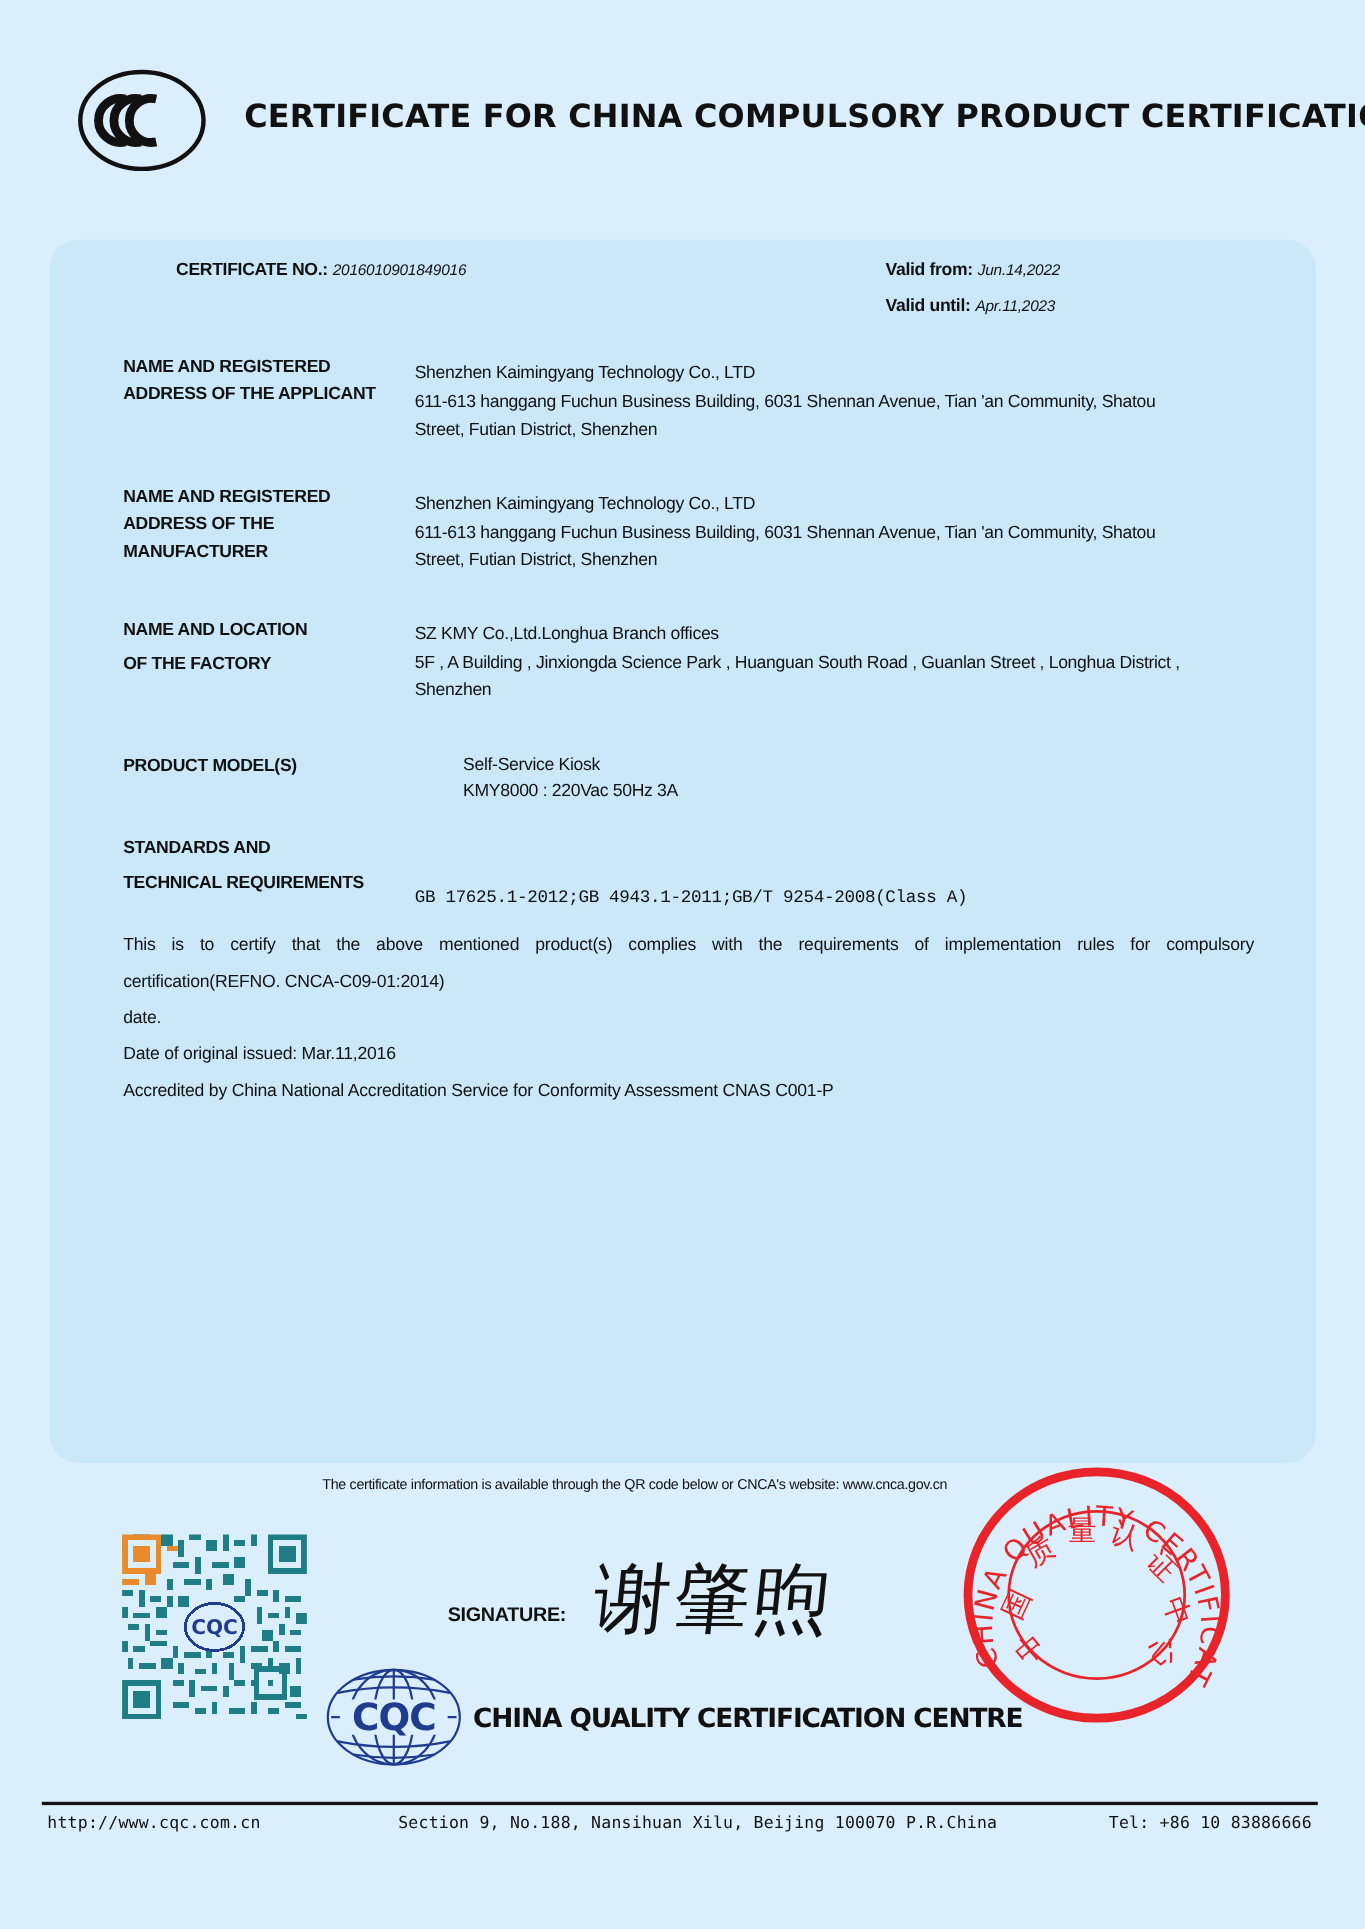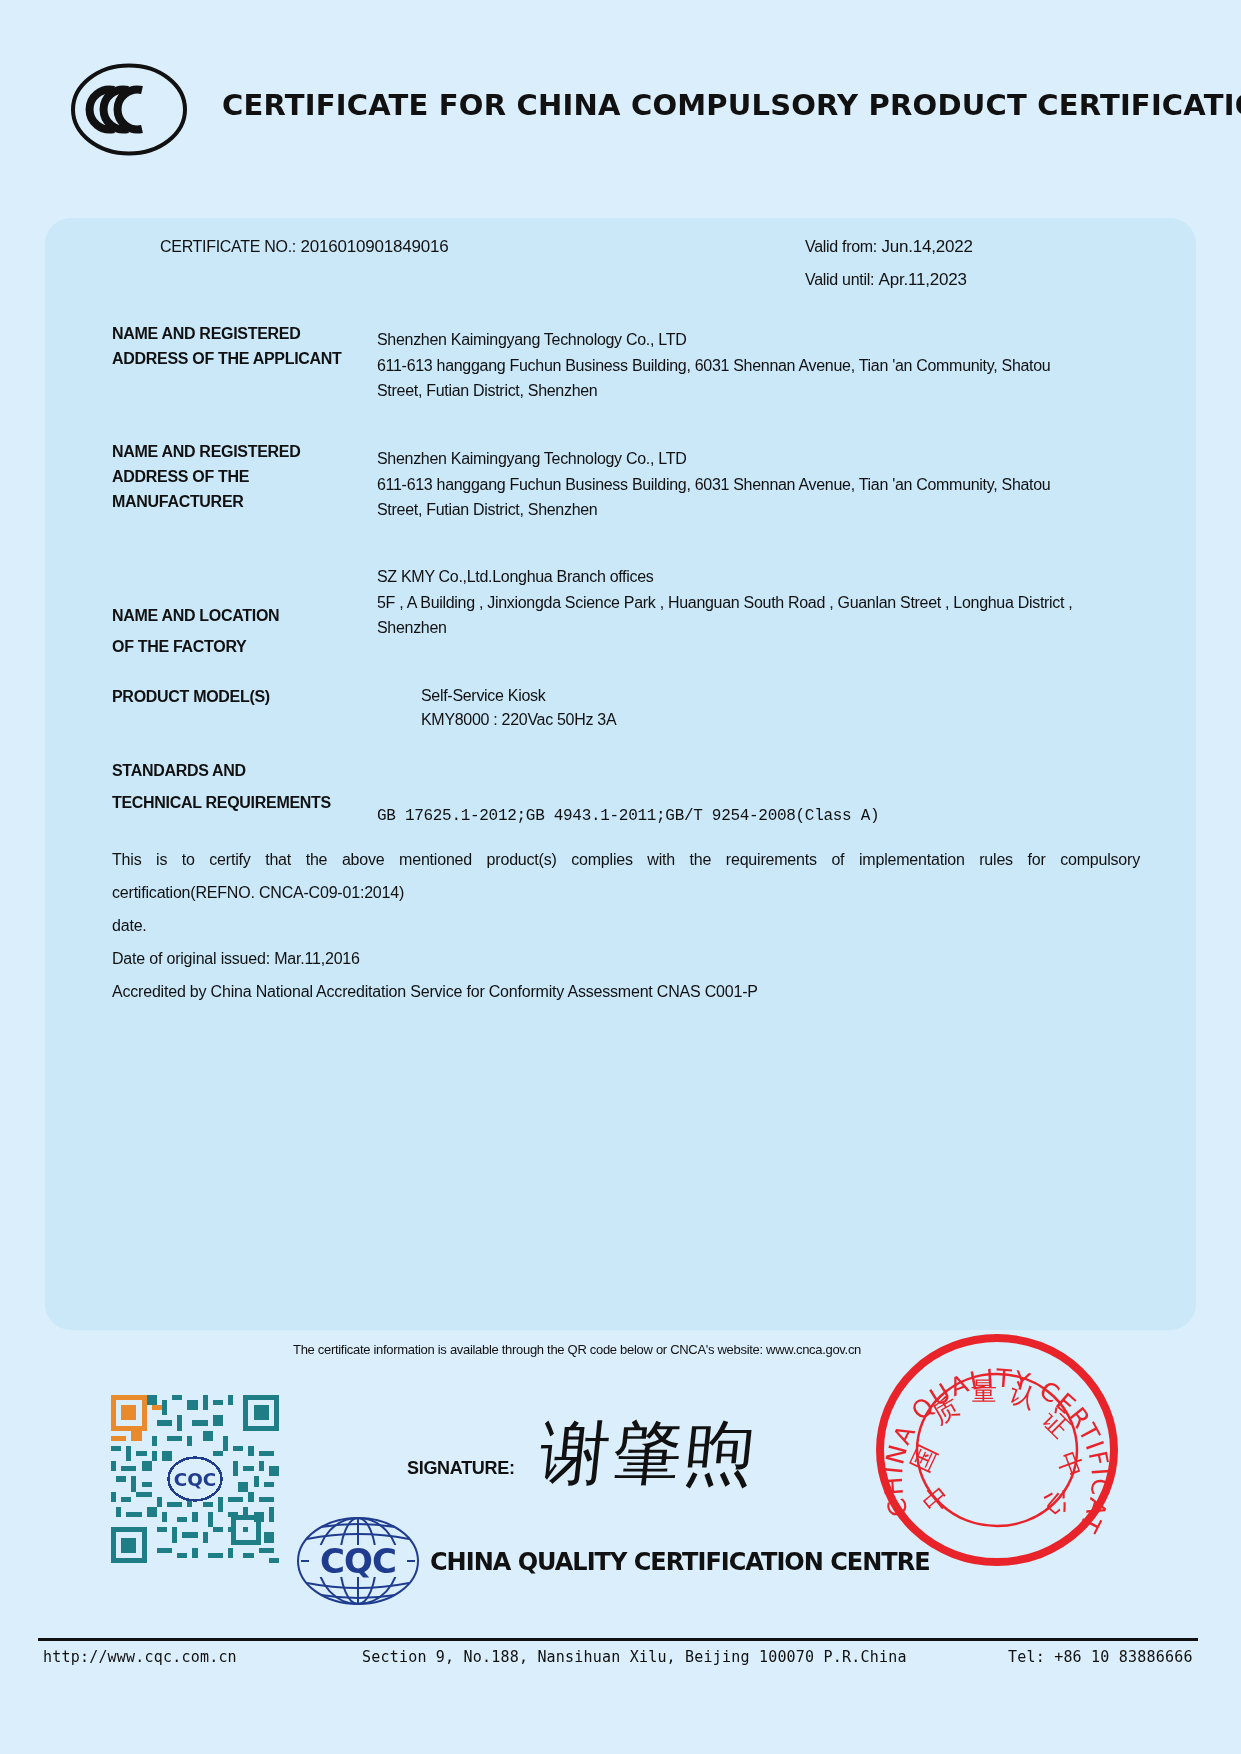--- a/index.html
+++ b/index.html
@@ -21,22 +21,22 @@
     font-weight: bold; font-size: 29px; letter-spacing: 0.2px;
     white-space: nowrap;
   }
   .panel {
     position: absolute; left: 45px; top: 218px;
     width: 1151px; height: 1112px;
     background: #cbe8f9;
     border-radius: 26px;
   }
   .abs { position: absolute; white-space: nowrap; }
-  .lbl { font-weight: normal; font-size: 16px; letter-spacing: -0.3px; }
-  .val { font-size: 17px; letter-spacing: -0.2px; }
+  .lbl { font-weight: bold; font-size: 16px; letter-spacing: -0.3px; }
+  .val { font-size: 14px; letter-spacing: -0.2px; font-style: italic; }
   .field-label {
     position: absolute; left: 112px;
     font-weight: bold; font-size: 16px; letter-spacing: -0.3px;
     line-height: 25px;
   }
   .field-value {
     position: absolute; left: 377px; width: 780px;
     font-size: 16px; letter-spacing: -0.3px; line-height: 25.5px;
   }
   .field-value div { white-space: nowrap; }
@@ -124,21 +124,21 @@
   <div>NAME AND REGISTERED</div>
   <div>ADDRESS OF THE</div>
   <div>MANUFACTURER</div>
 </div>
 <div class="field-value" style="top:446px;">
   <div>Shenzhen Kaimingyang Technology Co., LTD</div>
   <div>611-613 hanggang Fuchun Business Building, 6031 Shennan Avenue, Tian 'an Community, Shatou</div>
   <div>Street, Futian District, Shenzhen</div>
 </div>
 
-<div class="field-label" style="top:557px; line-height:31px;margin-top:43px;">
+<div class="field-label" style="top:557px; line-height:31px;">
   <div>NAME AND LOCATION</div>
   <div>OF THE FACTORY</div>
 </div>
 <div class="field-value" style="top:564px;">
   <div>SZ KMY Co.,Ltd.Longhua Branch offices</div>
   <div>5F , A Building , Jinxiongda Science Park , Huanguan South Road , Guanlan Street , Longhua District ,</div>
   <div>Shenzhen</div>
 </div>
 
 <div class="field-label" style="top:684px;">

